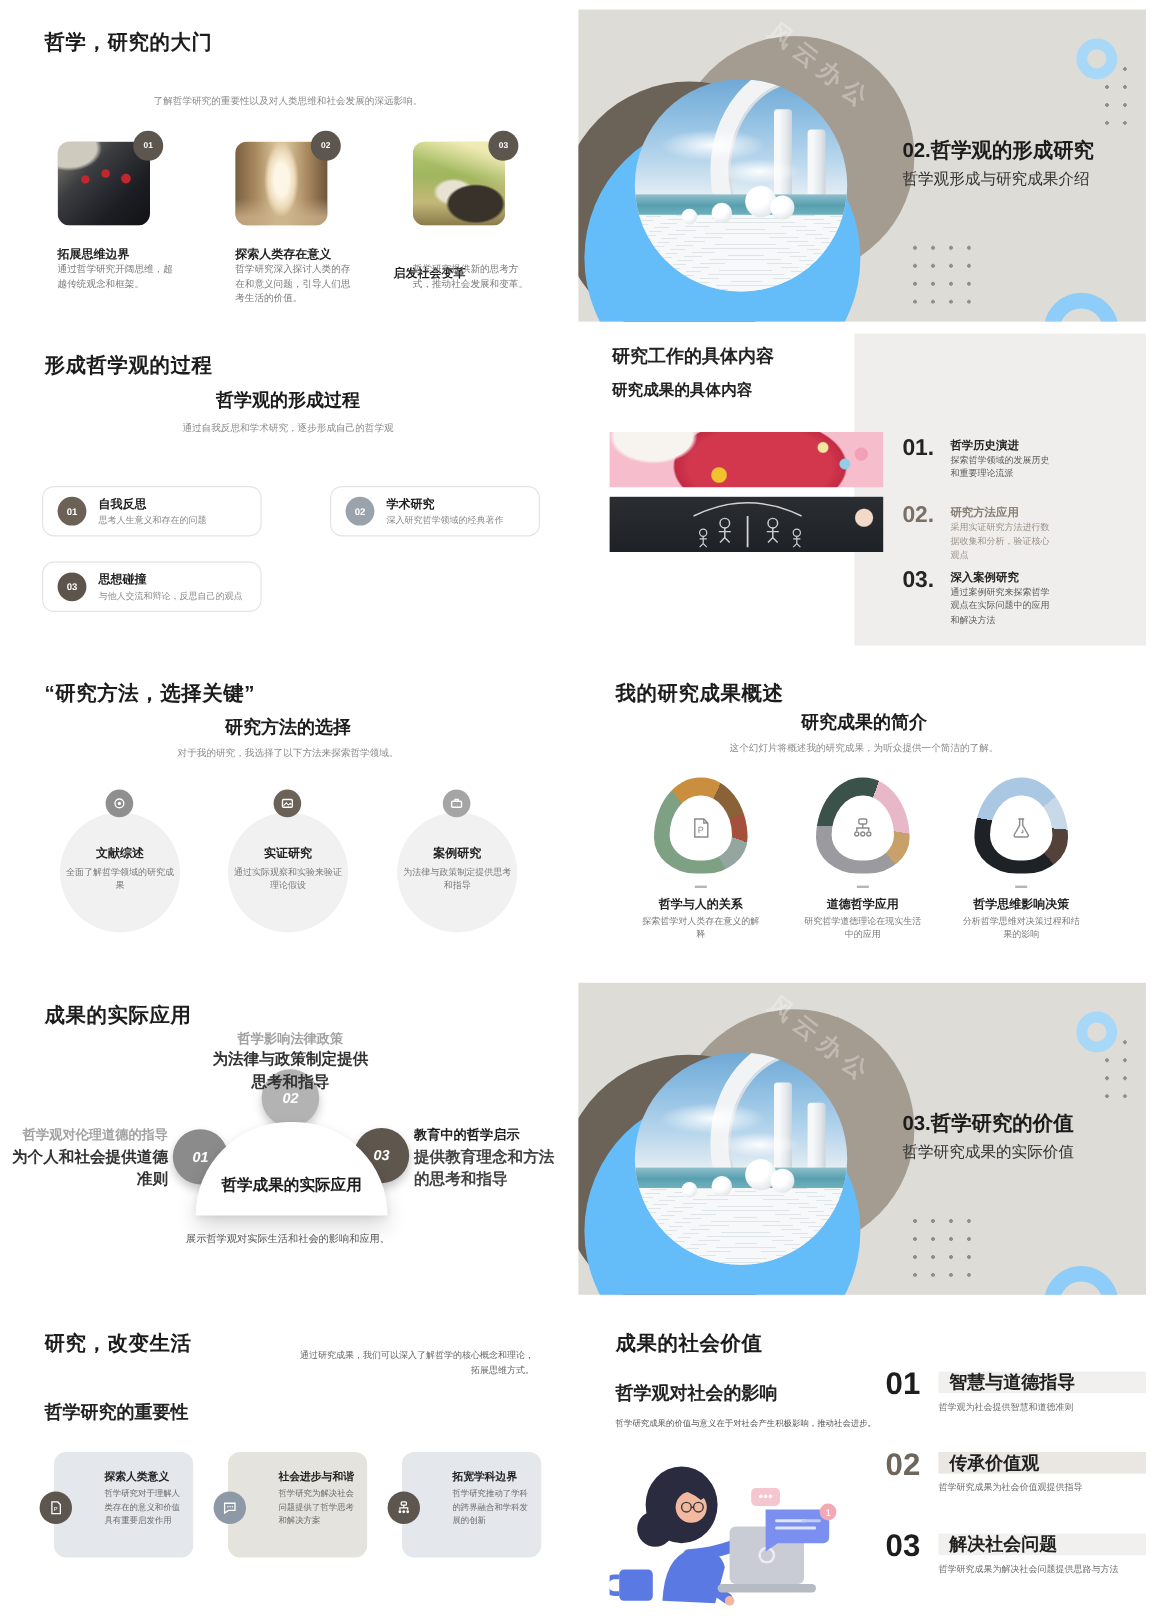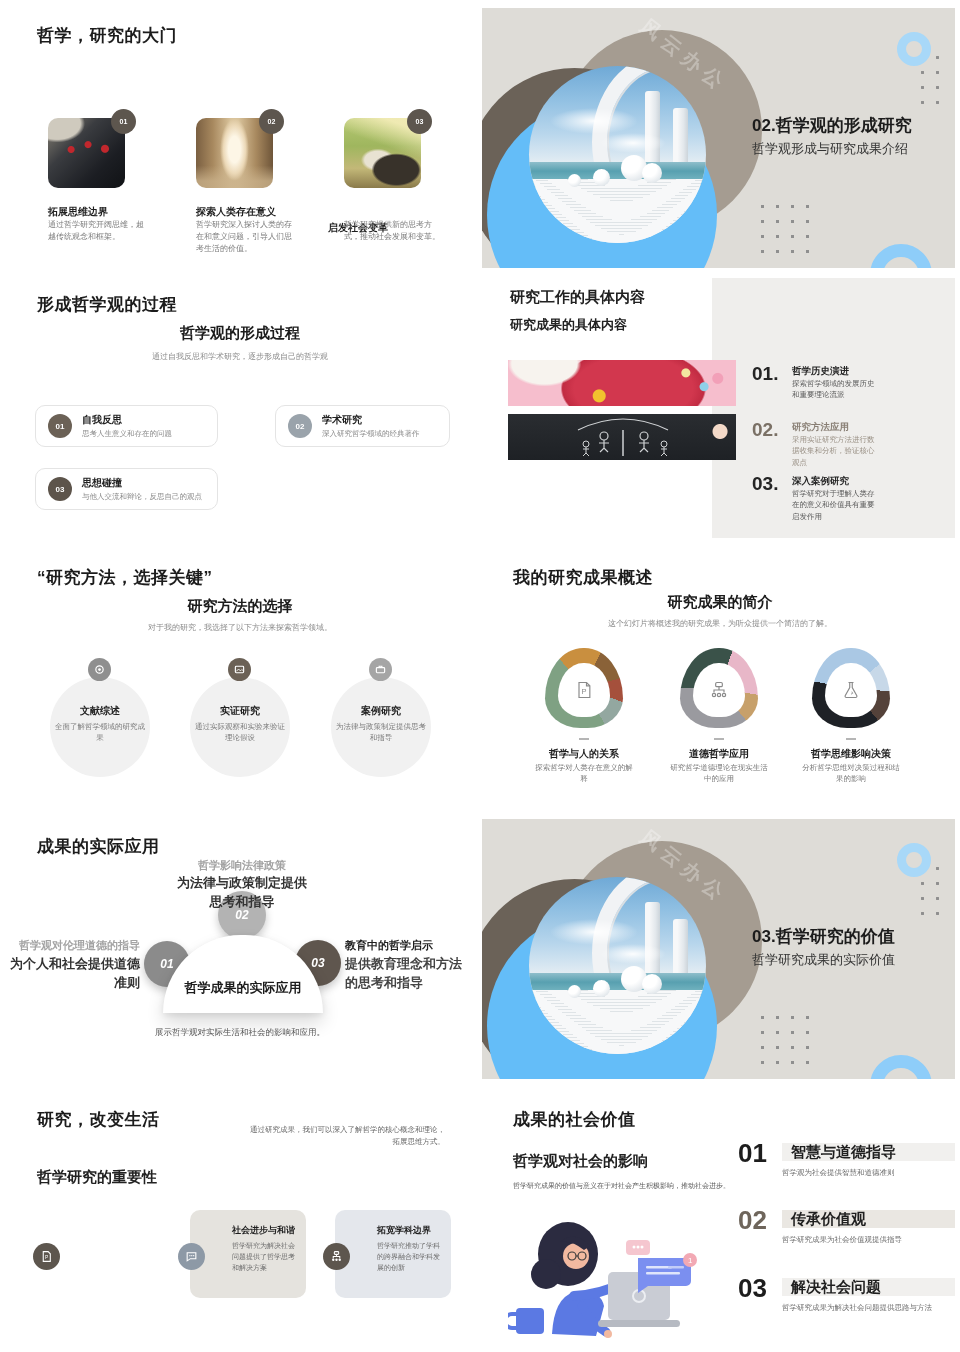--- a/index.html
+++ b/index.html
@@ -126,20 +126,21 @@
     padding-left:9px;box-sizing:border-box;font-size:15px;font-weight:bold;color:#1f1f1f;}
   .v-d{position:absolute;left:302px;font-size:7.5px;color:#6b6b6b;}
 </style>
 </head>
 <body>
 
 <div class="canvas">
 
   <div class="slide" style="left:0;top:0;">
     <div class="t-big" style="left:37px;top:24px;">哲学，研究的大门</div>
+    <div class="t-sub" style="top:79px;">了解哲学研究的重要性以及对人类思维和社会发展的深远影响。</div>
 
     <div class="fig img1" style="left:48px;">
       <div class="badge">01</div>
     </div>
     <div class="fig img2" style="left:196px;">
       <div class="badge">02</div>
     </div>
     <div class="fig img3" style="left:344px;">
       <div class="badge">03</div>
     </div>
@@ -233,21 +234,21 @@
     <div class="s4-num" style="top:94px;color:#242424;">01.</div>
     <div class="s4-it" style="top:95px;color:#242424;">哲学历史演进</div>
     <div class="s4-id" style="top:108px;color:#5a5a5a;">探索哲学领域的发展历史和重要理论流派</div>
 
     <div class="s4-num" style="top:150px;color:#7a7065;">02.</div>
     <div class="s4-it" style="top:151px;color:#8a8076;">研究方法应用</div>
     <div class="s4-id" style="top:164px;color:#9a9186;">采用实证研究方法进行数据收集和分析，验证核心观点</div>
 
     <div class="s4-num" style="top:204px;color:#242424;">03.</div>
     <div class="s4-it" style="top:205px;color:#242424;">深入案例研究</div>
-    <div class="s4-id" style="top:218px;color:#5a5a5a;">哲学研究对于理解人类存在的意义和价值具有重要启发作用</div>
+    <div class="s4-id" style="top:218px;color:#5a5a5a;">通过案例研究来探索哲学观点在实际问题中的应用和解决方法</div>
   </div>
 
   <div class="slide" style="left:0;top:541px;">
     <div class="t-big" style="left:37px;top:25px;">“研究方法，选择关键”</div>
     <div class="t-head" style="top:56px;">研究方法的选择</div>
     <div class="t-sub" style="top:81px;">对于我的研究，我选择了以下方法来探索哲学领域。</div>
 
     <div class="m-circle" style="left:50px;"></div>
     <div class="m-circle" style="left:190px;"></div>
     <div class="m-circle" style="left:331px;"></div>
@@ -374,20 +375,24 @@
       <div class="cover-title">03.哲学研究的价值</div>
       <div class="cover-sub">哲学研究成果的实际价值</div>
     </div>
   </div>
 
   <div class="slide" style="left:0;top:1082px;">
     <div class="t-big" style="left:37px;top:26px;">研究，改变生活</div>
     <div class="abs" style="left:245px;top:42px;width:200px;text-align:right;font-size:7.5px;color:#666;line-height:1.6;">通过研究成果，我们可以深入了解哲学的核心概念和理论，拓展思维方式。</div>
     <div class="abs" style="left:37px;top:86px;font-size:15px;font-weight:bold;">哲学研究的重要性</div>
 
+    <div class="a-card" style="left:45px;background:#e4e7ec;">
+      <div class="a-t">探索人类意义</div>
+      <div class="a-d">哲学研究对于理解人类存在的意义和价值具有重要启发作用</div>
+    </div>
     <div class="a-card" style="left:190px;background:#e5e3de;">
       <div class="a-t">社会进步与和谐</div>
       <div class="a-d">哲学研究为解决社会问题提供了哲学思考和解决方案</div>
     </div>
     <div class="a-card" style="left:335px;background:#e4e7ec;">
       <div class="a-t">拓宽学科边界</div>
       <div class="a-d">哲学研究推动了学科的跨界融合和学科发展的创新</div>
     </div>
 
     <div class="a-ic" style="left:33px;background:#5d564e;">

